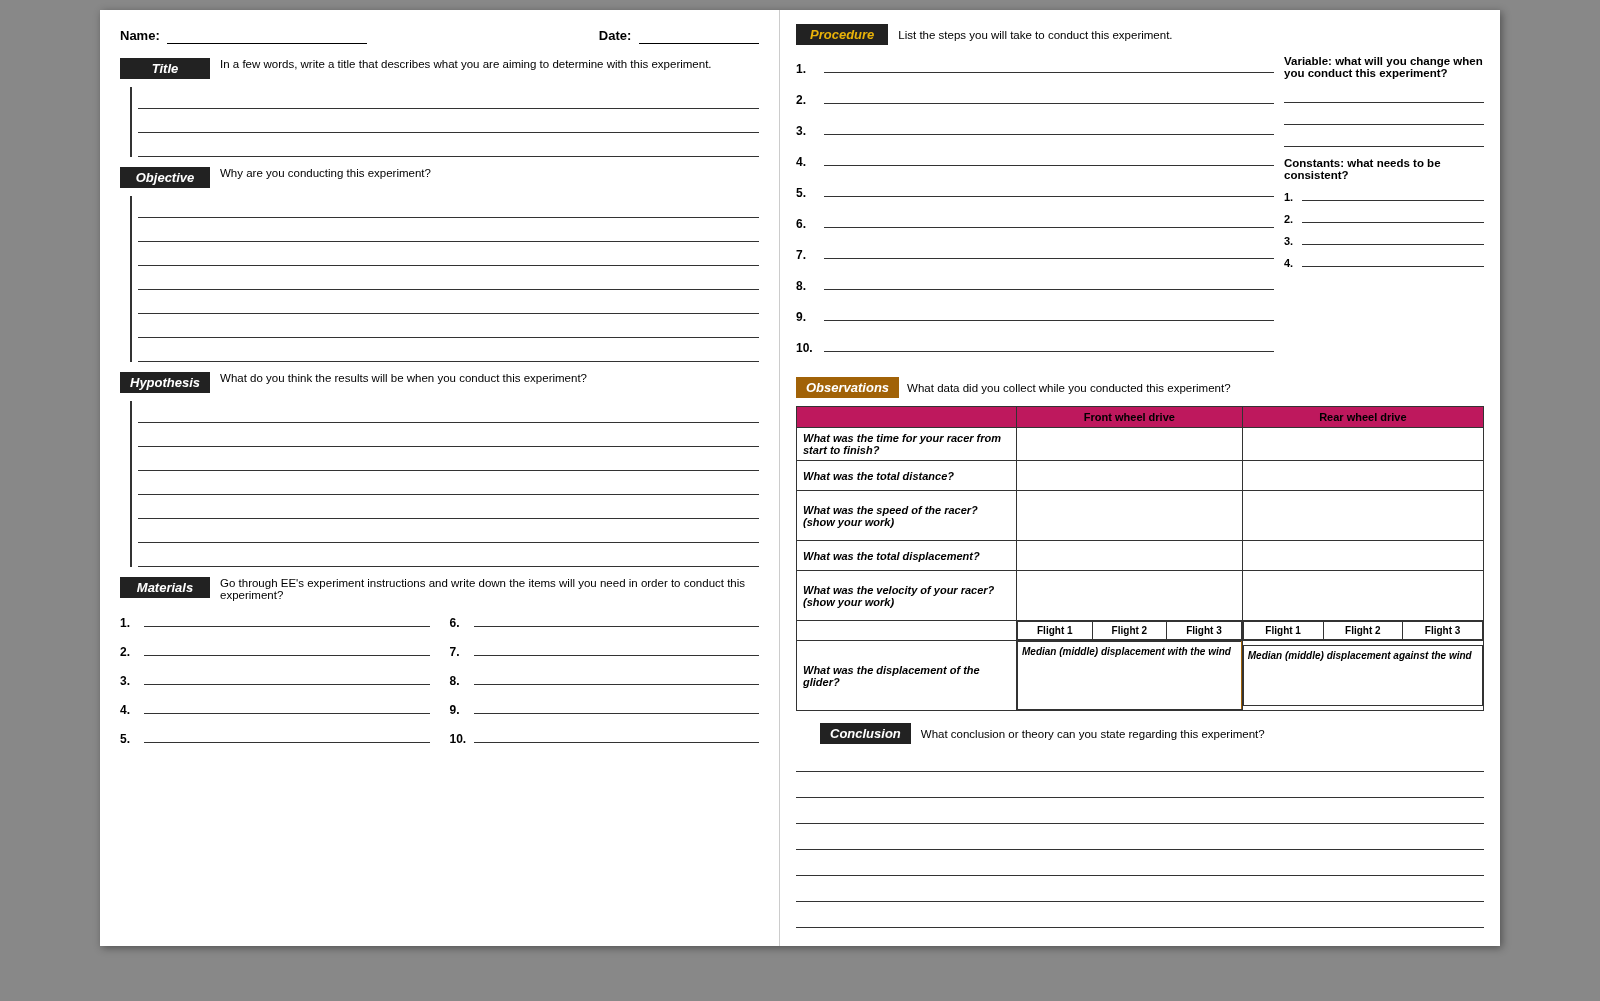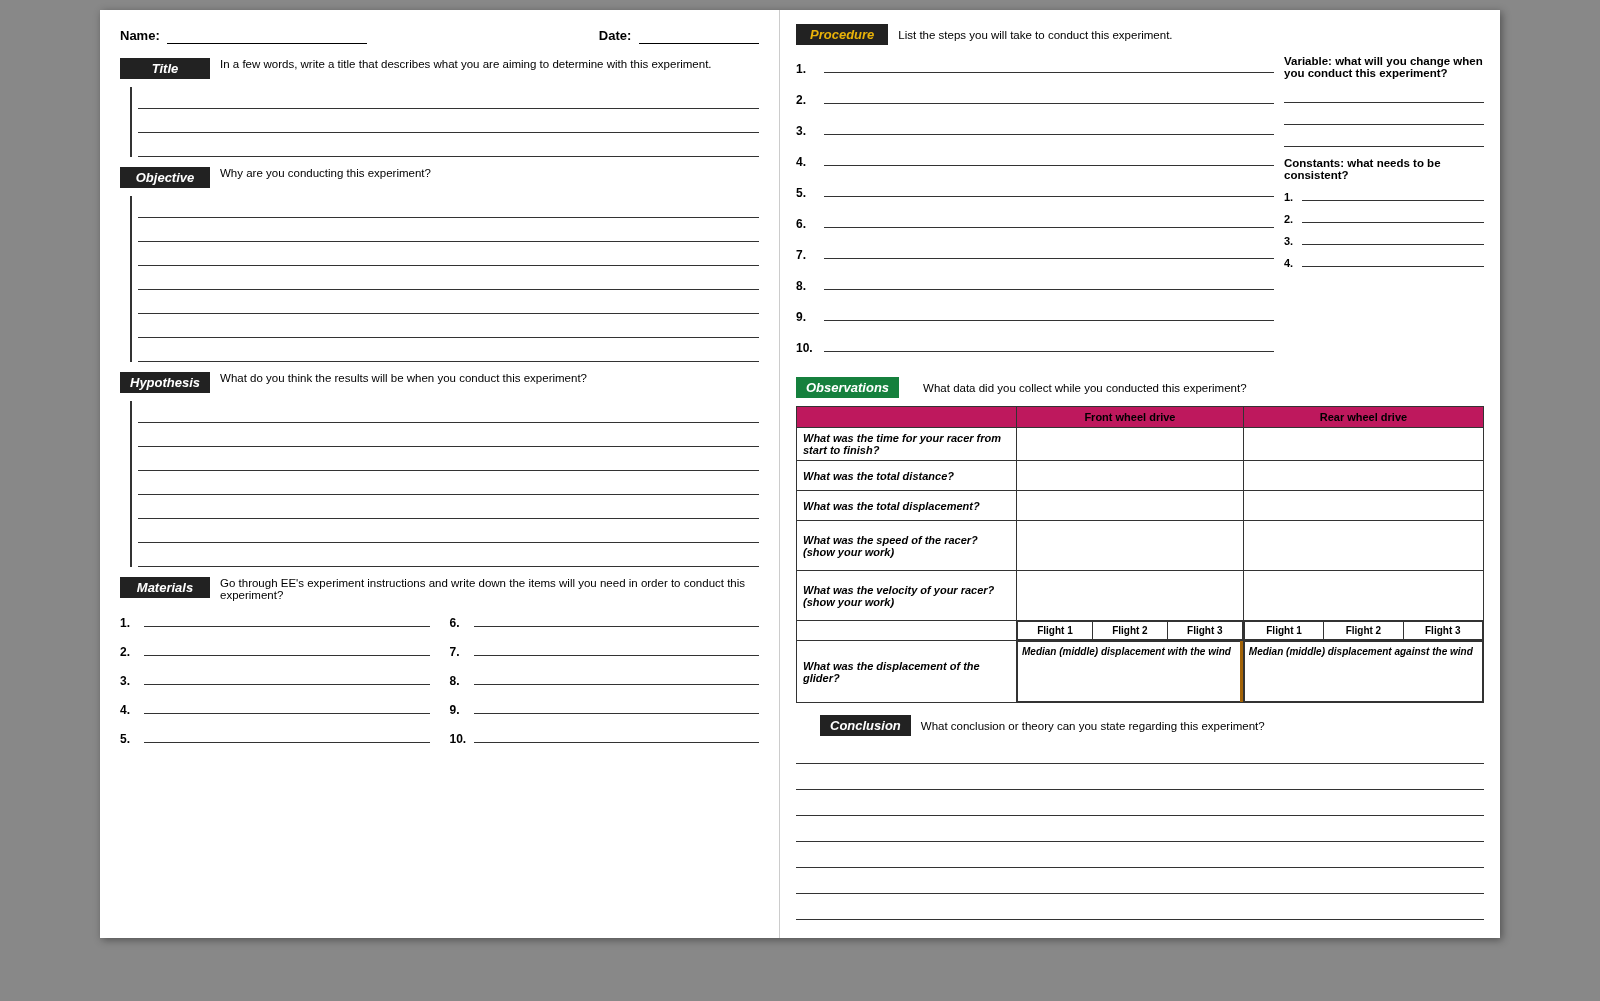--- a/index.html
+++ b/index.html
@@ -191,26 +191,26 @@
       height: 16px;
     }
 
     
     .obs-header {
       display: flex;
       align-items: center;
       margin: 12px 0 8px 0;
     }
     .obs-label {
-      background: #15803d;
+      background: #a16207;
       color: #fff;
       font-weight: bold;
       font-size: 13px;
       padding: 3px 10px;
-      margin-right: 24px;
+      margin-right: 8px;
       font-style: italic;
     }
     .obs-desc {
       font-size: 11.5px;
     }
 
     .obs-table {
       width: 100%;
       border-collapse: collapse;
       font-size: 11px;
@@ -468,28 +468,28 @@
           <td class="row-label">What was the time for your racer from start to finish?</td>
           <td class="data-cell"></td>
           <td class="data-cell"></td>
         </tr>
         <tr>
           <td class="row-label">What was the total distance?</td>
           <td class="data-cell"></td>
           <td class="data-cell"></td>
         </tr>
         <tr>
+          <td class="row-label">What was the speed of the racer? (show your work)</td>
+          <td class="data-cell" style="height:50px;"></td>
+          <td class="data-cell" style="height:50px;"></td>
+        </tr>
+        <tr>
           <td class="row-label">What was the total displacement?</td>
           <td class="data-cell"></td>
           <td class="data-cell"></td>
-        </tr>
-        <tr>
-          <td class="row-label">What was the speed of the racer? (show your work)</td>
-          <td class="data-cell" style="height:50px;"></td>
-          <td class="data-cell" style="height:50px;"></td>
         </tr>
         <tr>
           <td class="row-label">What was the velocity of your racer? (show your work)</td>
           <td class="data-cell" style="height:50px;"></td>
           <td class="data-cell" style="height:50px;"></td>
         </tr>
 
         <tr>
           <td></td>
           <td style="padding:0;">
@@ -515,21 +515,21 @@
               </table>
           </td>
         </tr>
 
         <tr>
           <td class="row-label">What was the displacement of the glider?</td>
           <td style="padding:0;">
             <table style="width:100%;border-collapse:collapse;">
               <tbody>
                   <tr>
-                <td style="border-right:3px solid #a16207;height:60px;padding:4px;font-size:10px;font-style:italic;font-weight:bold;vertical-align:top;" colspan="3">Median (middle) displacement with the wind</td>
+                <td style="border-right:1px solid #a16207;height:68px;padding:4px;font-size:10px;font-style:italic;font-weight:bold;vertical-align:top;" colspan="3">Median (middle) displacement with the wind</td>
               </tr>
             </tbody>
               </table>
           </td>
           <td style="padding:0;">
             <table style="width:100%;border-collapse:collapse;">
               <tbody>
                   <tr>
                 <td style="height:60px;padding:4px;font-size:10px;font-style:italic;font-weight:bold;vertical-align:top;" colspan="3">Median (middle) displacement against the wind</td>
               </tr>

